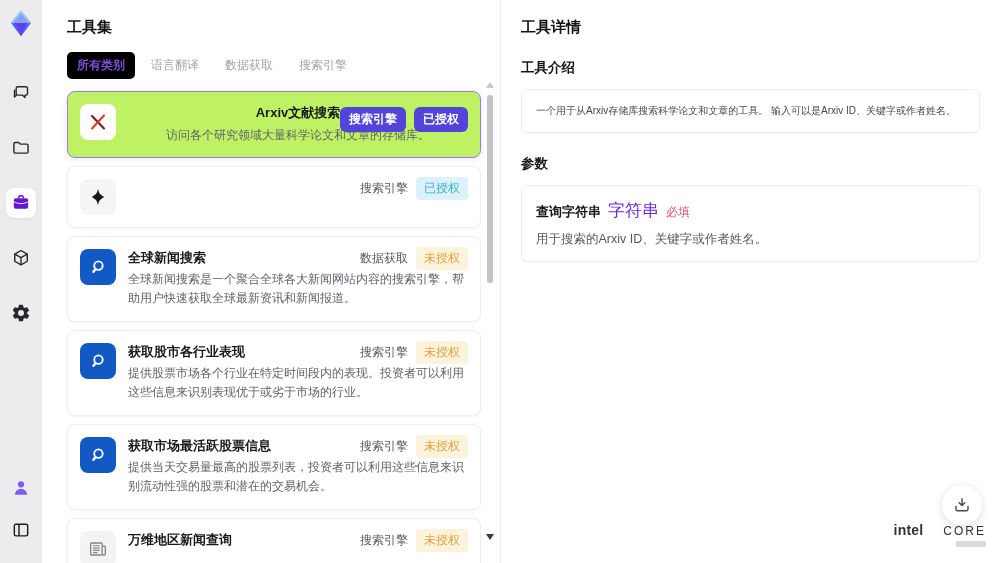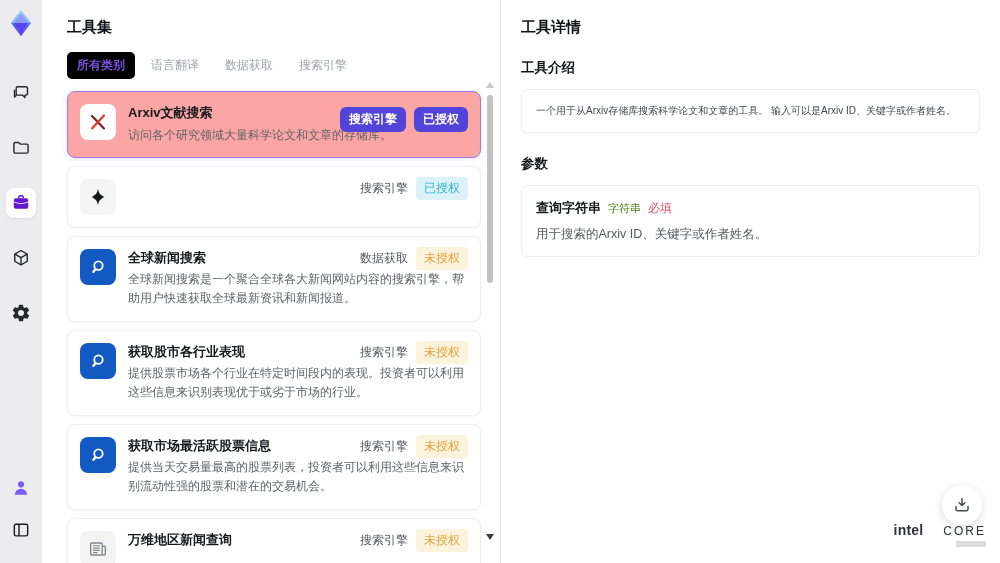--- a/index.html
+++ b/index.html
@@ -18,21 +18,21 @@
 
   
   .list-panel { position:absolute; left:42px; top:0; bottom:0; width:458px; background:#fff; padding:18px 0 0 25px; }
   .list-title { font-size:15px; font-weight:bold; color:#121418; }
   .tabs { display:flex; gap:6px; margin-top:15px; align-items:center; }
   .tab { font-size:12px; color:#a0a4ab; padding:5px 10px; border-radius:5px; cursor:pointer; white-space:nowrap; }
   .tab.active { background:#000000; color:#7a52dd; font-weight:bold; }
   .cards { margin-top:12px; display:flex; flex-direction:column; gap:8px; width:414px; }
   .card { position:relative; border:1px solid #efeff2; border-radius:8px; padding:12px;
           display:flex; gap:12px; background:#fff; box-shadow:0 1px 3px rgba(25,25,50,.04); cursor:pointer; }
-  .card.selected { border:1px solid #9c7bf0; background:#fca5a5; box-shadow:0 1px 6px rgba(120,80,220,.14); }
+  .card.selected { border:1px solid #9c7bf0; background:#bef264; box-shadow:0 1px 6px rgba(120,80,220,.14);text-align:center; }
   .tool-icon { width:36px; height:36px; border-radius:8px; flex-shrink:0;
                display:flex; align-items:center; justify-content:center; }
   .icon-arxiv { background:#fefdfd; }
   .icon-tavily { background:#f5f5f6; }
   .icon-blue { background:#1259c3; }
   .icon-news { background:#f3f3f4; }
   .tool-body { flex:1; min-width:0; }
   .tool-name { font-size:13px; font-weight:bold; color:#17191c; line-height:1.35; margin-bottom:4px; }
   .tool-desc { font-size:12px; color:#5f6369; line-height:1.6; }
   .tool-badges { position:absolute; top:10px; right:12px; display:flex; gap:8px; align-items:center; }
@@ -52,21 +52,21 @@
   
   .detail-panel { position:absolute; left:500px; right:0; top:0; bottom:0; background:#fff;
                   border-left:1px solid #ededf0; padding:18px 20px 0 20px; }
   .detail-title { font-size:15px; font-weight:bold; color:#121418; }
   .section-title { font-size:13.5px; font-weight:bold; color:#15171a; margin-top:22px; }
   .info-box { margin-top:12px; border:1px solid #ededf0; border-radius:6px; background:#fff;
               padding:13px 14px; box-shadow:0 1px 2px rgba(0,0,0,.03); }
   .intro-text { font-size:10px; color:#42464d; line-height:1.6; }
   .param-head { display:flex; align-items:baseline; gap:7px; }
   .param-name { font-size:13px; font-weight:bold; color:#15171a; }
-  .param-type { font-size:11px; color:#4d7c0f; }
+  .param-type { font-size:17px; color:#6d28d9; }
   .param-required { font-size:12px; color:#e0506a; }
   .param-desc { margin-top:9px; font-size:12.5px; color:#55585e; }
 
   
   .fab { position:absolute; right:18px; bottom:38px; width:40px; height:40px; border-radius:50%;
          background:#fff; box-shadow:0 2px 8px rgba(0,0,0,.14); display:flex; align-items:center; justify-content:center; cursor:pointer; }
   .intel { position:absolute; right:14px; bottom:16px; text-align:right; color:#2f3237; }
   .intel-row { display:flex; align-items:baseline; gap:20px; justify-content:flex-end; }
   .intel-word { font-size:14px; font-weight:bold; letter-spacing:.2px; }
   .intel-core { font-size:12px; letter-spacing:2px; font-weight:500; }

